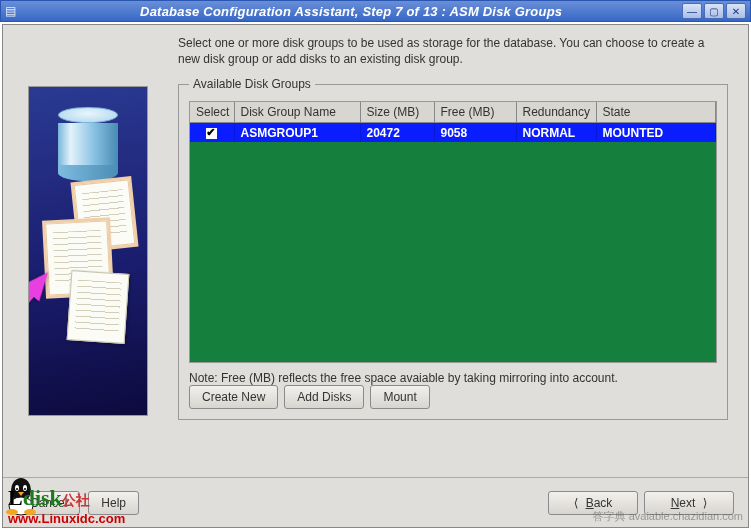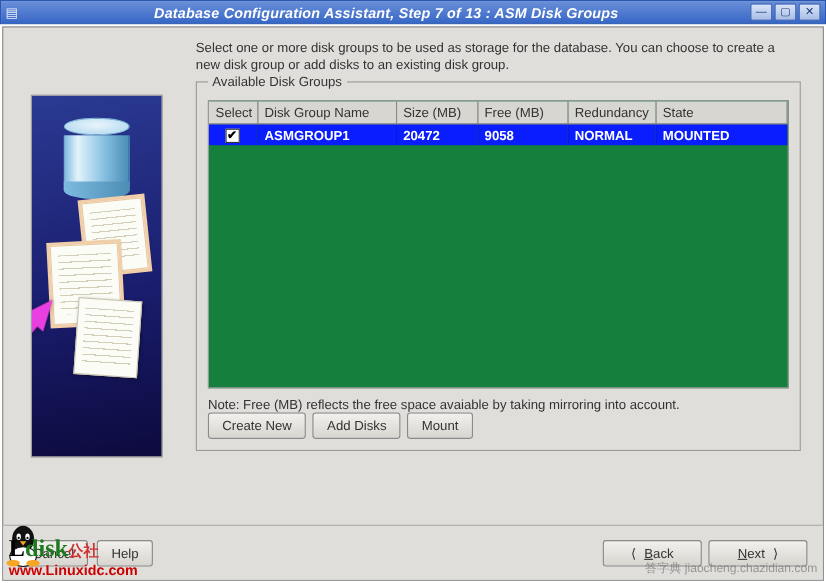--- a/index.html
+++ b/index.html
@@ -70,21 +70,21 @@
     .p3 { top: 185px; left: 40px; transform: rotate(4deg); width:58px; height:70px; }
     .arrow { position:absolute; top:182px; left:-2px; width:0; height:0;
       border-left:12px solid transparent; border-right:12px solid transparent;
       border-bottom:28px solid #e93fe0; transform: rotate(40deg); filter: drop-shadow(0 0 2px rgba(0,0,0,0.4));}
     .arrow::after{content:"";position:absolute;left:-5px;top:26px;width:10px;height:18px;background:#e93fe0;}
 
     .main {
       flex: 1; padding: 10px 20px 10px 5px;
       color: #333;
     }
-    .instr { line-height: 1.35; }
+    .instr { margin-bottom: 10px; line-height: 1.35; }
     fieldset.dg {
       border: 1px solid #999; padding: 10px;
       position: relative; margin-bottom: 8px;
     }
     fieldset.dg legend { padding: 0 4px; color: #333; }
     .table-wrap {
       border: 1px solid #999; height: 262px;
       background: #15803d; overflow: hidden;
     }
     table { border-collapse: collapse; width: 100%; table-layout: fixed; }
@@ -249,13 +249,13 @@
   <circle cx="13" cy="13" r="1" fill="#000"></circle>
     <circle cx="21" cy="13" r="1" fill="#000"></circle>
   <path d="M14 16 L20 16 L17 20 Z" fill="#f5a623"></path>
   <ellipse cx="8" cy="36" rx="6" ry="3" fill="#f5a623"></ellipse>
     <ellipse cx="26" cy="36" rx="6" ry="3" fill="#f5a623"></ellipse>
 </svg>
 <div class="wm-logo">
   <div><span class="linux"><b>L</b><i>disk</i></span><span class="cn">公社</span></div>
   <div class="url">www.Linuxidc.com</div>
 </div>
-<div class="wm-right">答字典  jiaocheng.chazidian.com</div>
+<div class="wm-right">答字典  avaiable.chazidian.com</div>
 
 </body></html>

